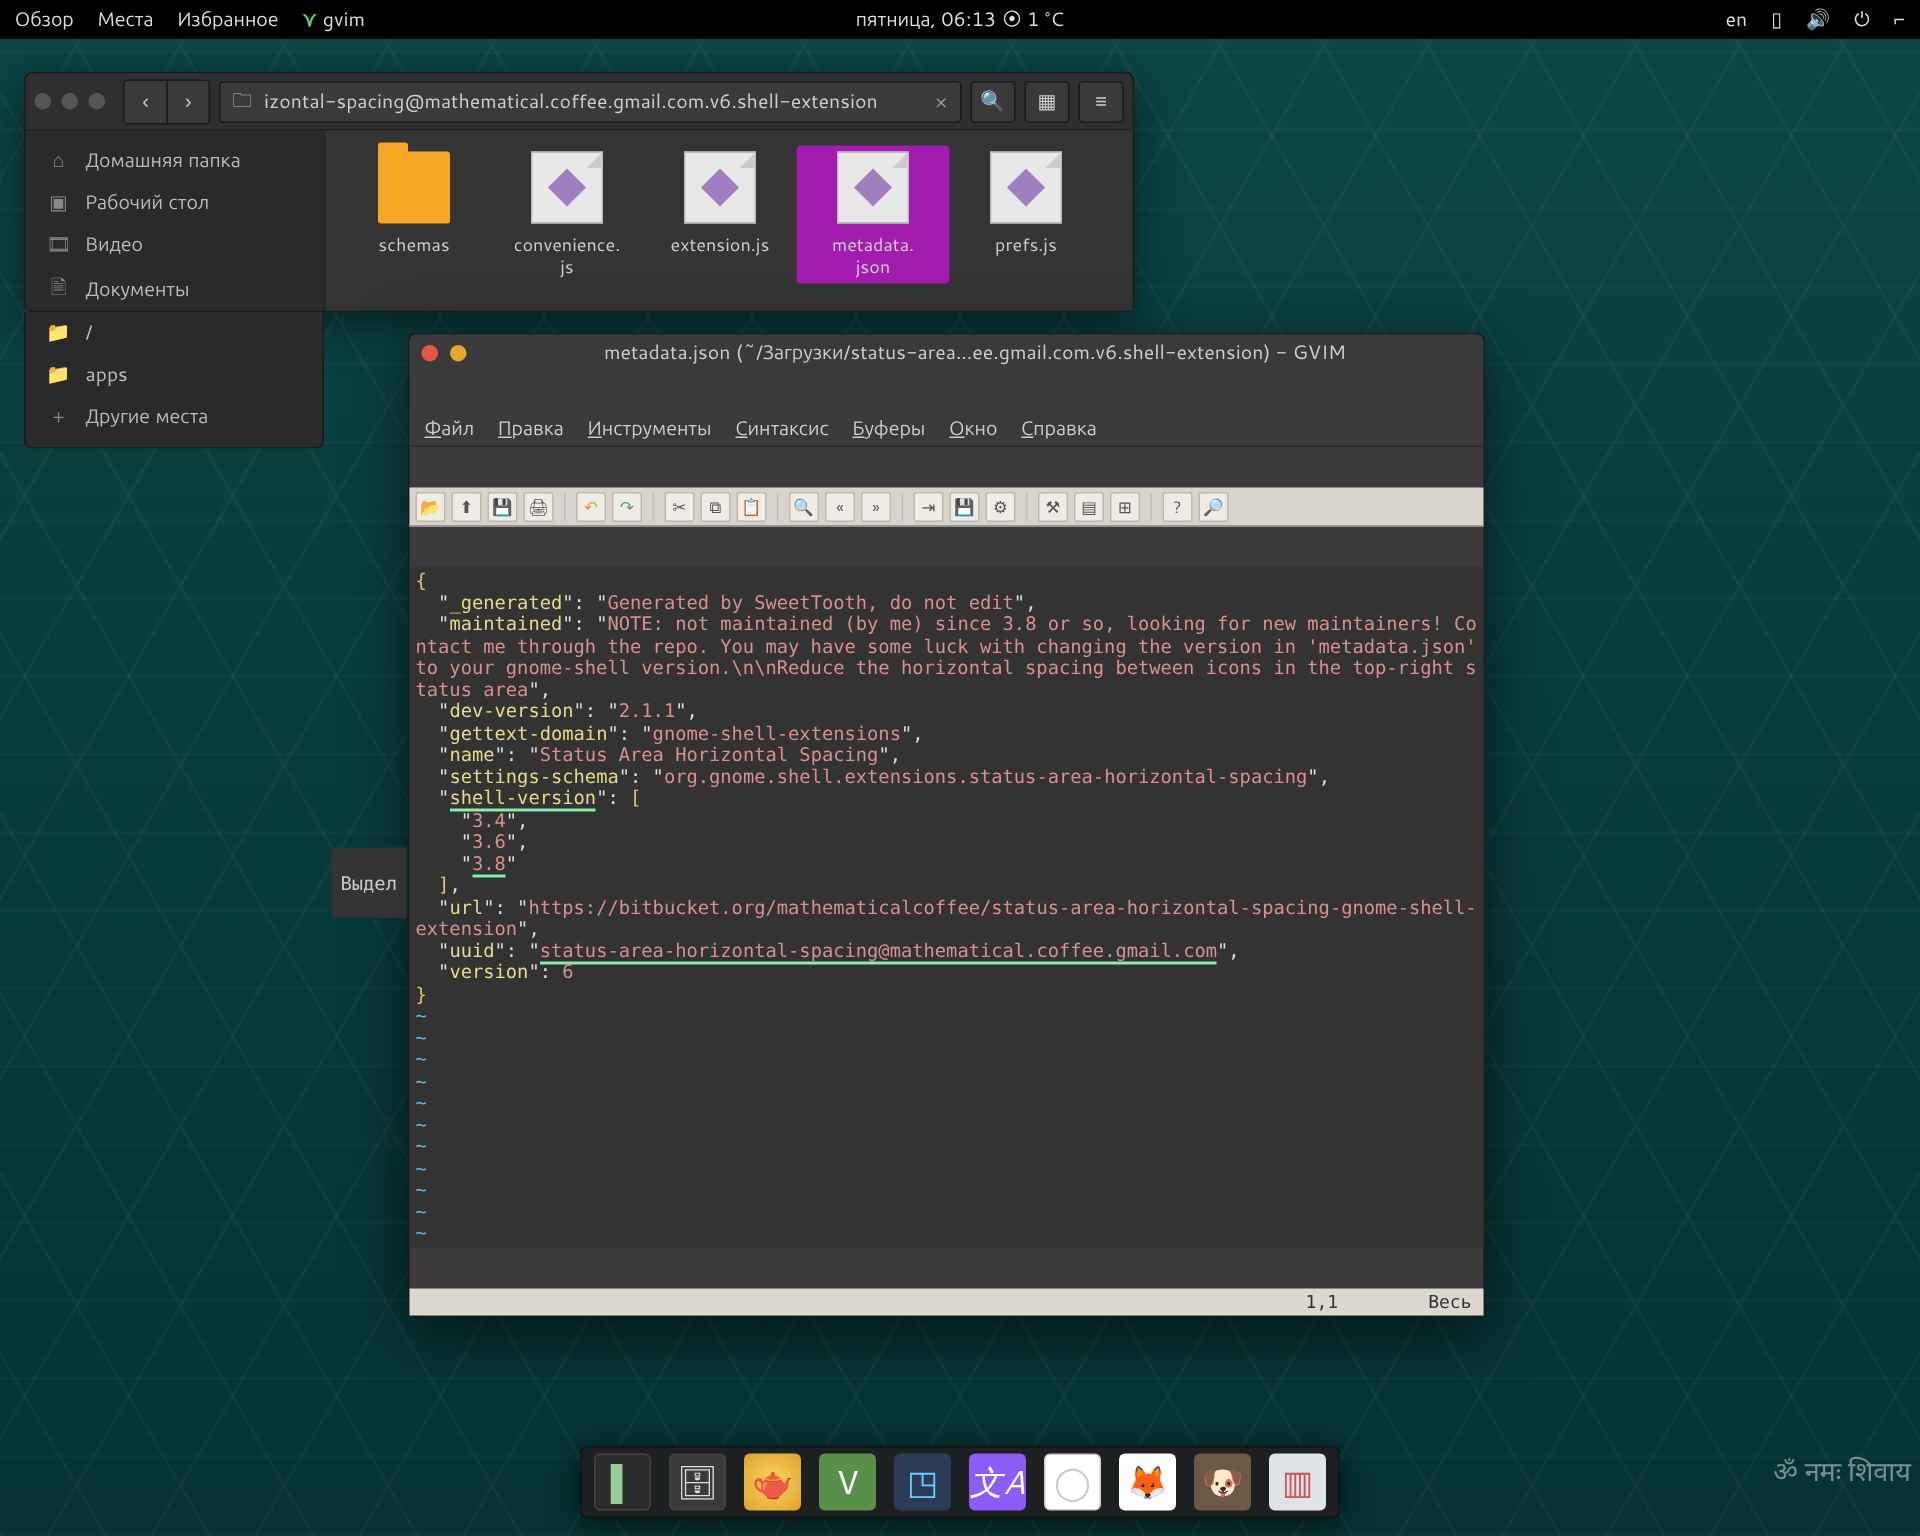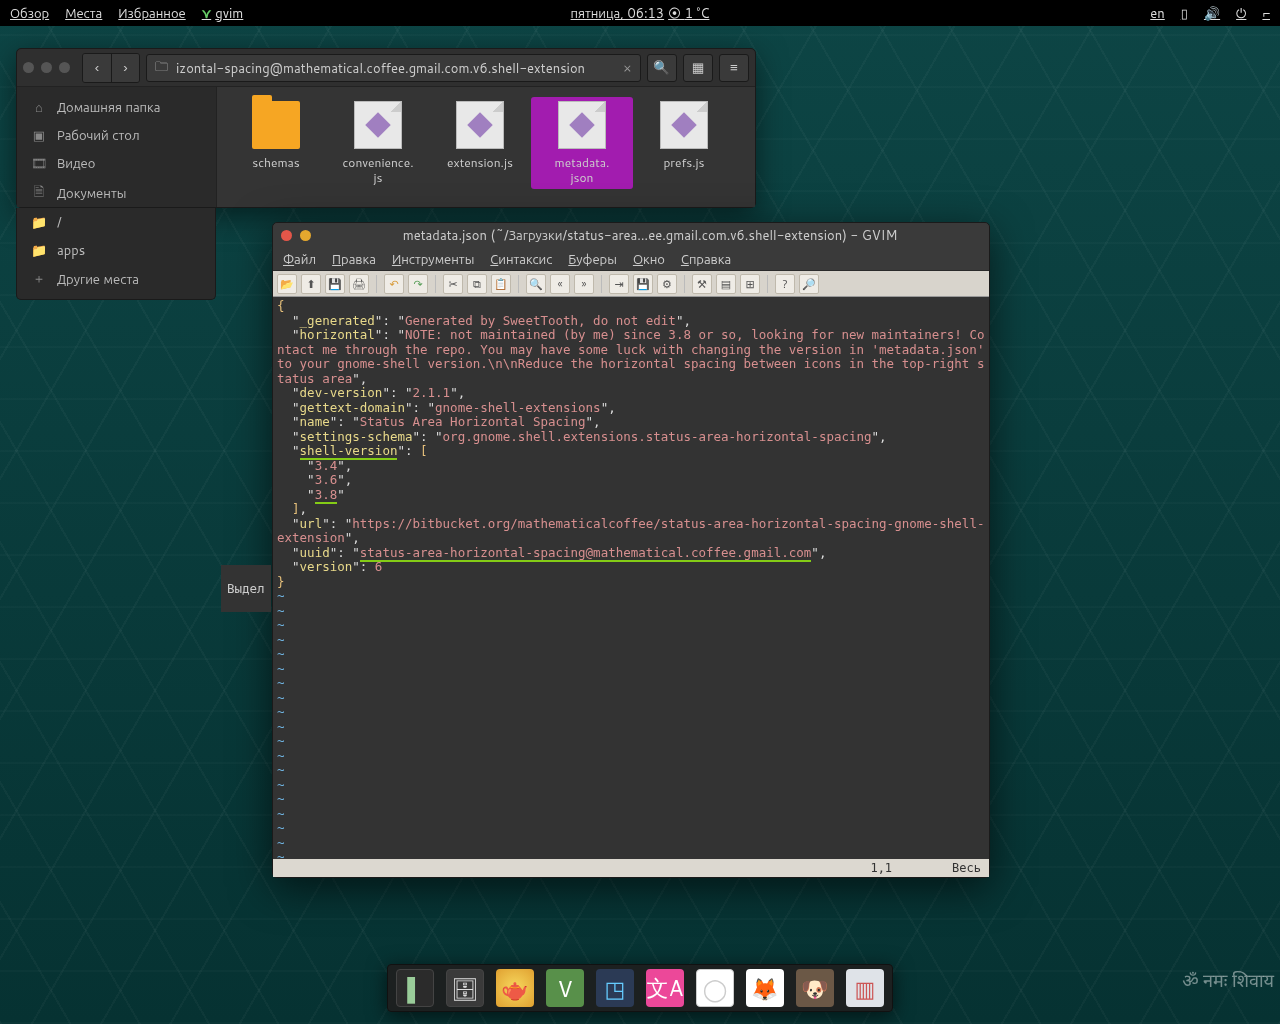--- a/index.html
+++ b/index.html
@@ -15,21 +15,21 @@
     linear-gradient(#0d4545, #063232);
   position: relative; overflow: hidden; color: #ccc;
 }
 
 
 .topbar {
   height: 26px; background: #000; color: #ddd;
   display: flex; align-items: center; justify-content: space-between;
   padding: 0 10px; font-size: 13px;
 }
-.topbar .left, .topbar .center, .topbar .right { display: flex; align-items: center; gap: 16px; text-decoration: underline; }
+.topbar .left, .topbar .center, .topbar .right { display: flex; align-items: center; gap: 16px; }
 .topbar .center { position: absolute; left: 50%; transform: translateX(-50%); gap: 4px; }
 .topbar .item { cursor: default; }
 .topbar .gvim-ico { color:#6c6; font-weight:bold; margin-right:4px; }
 .sysicon { font-size: 13px; }
 
 
 .fm {
   position: absolute; left: 16px; top: 48px;
   width: 740px; height: 160px;
   background: #2a2a2a; border: 1px solid #1a1a1a; border-radius: 5px;
@@ -96,21 +96,21 @@
   background:#2a2a2a; border:1px solid #1a1a1a; border-top:none;
   border-radius:0 0 5px 5px; padding-bottom:6px;
 }
 
 
 .gvim {
   position:absolute; left:272px; top:222px;
   width:718px; height:656px;
   background:#3a3a3a; border:1px solid #1a1a1a; border-radius:5px;
   box-shadow:0 10px 40px rgba(0,0,0,0.6);
-  display:flex; flex-direction:column;
+  display:flex; flex-direction:column;gap:27px;
 }
 .gvim-title {
   height:24px; display:flex; align-items:center; gap:8px;
   padding:0 8px; background:#3a3a3a; border-radius:5px 5px 0 0;
   color:#ccc; font-size:13px;
 }
 .gvim-title .dot { width:11px; height:11px; border-radius:50%; display:inline-block; }
 .gvim-title .red { background:#e45649; }
 .gvim-title .yel { background:#e5a82e; }
 .gvim-title .titletext { flex:1; text-align:center; overflow:hidden; white-space:nowrap; }
@@ -130,21 +130,21 @@
 .tsep { width:1px; height:18px; background:#bbb; margin:0 3px; }
 .editor {
   flex:1; background:#333; font-family: "DejaVu Sans Mono","Menlo",monospace;
   font-size:12.5px; line-height:14.5px; color:#ddd; padding:2px 4px 0 4px;
   white-space:pre-wrap; word-break:break-all; position:relative; overflow:hidden;
 }
 .k { color:#e8d98a; } 
 .s { color:#d78f8f; } 
 .n { color:#d78f8f; } 
 .br { color:#e6c07b; }
-.ul-red { border-bottom:2px solid #84cc16; }
+.ul-red { border-bottom:2px solid #86efac; }
 .tilde { color:#6fb3e0; }
 .statusline {
   height:18px; background:#dcd8d0; color:#333; font-family:monospace;
   font-size:12px; display:flex; align-items:center; padding:0 8px;
 }
 .statusline .pos { margin-left:auto; margin-right:60px; }
 .gvim .leftgutter {
   position:absolute; left:-52px; top:342px; background:#333;
   color:#ccc; font-family:monospace; font-size:12.5px; padding:16px 6px;
 }
@@ -157,21 +157,21 @@
   box-shadow:0 4px 20px rgba(0,0,0,0.6);
 }
 .dock .app { width:38px; height:38px; border-radius:4px;
   display:flex; align-items:center; justify-content:center; font-size:22px;
   cursor:pointer; }
 .dock .term { background:#2b2b2b; color:#9c9; border:1px solid #444; }
 .dock .fm-app { background:#3a3a3a; color:#ddd; border:1px solid #444; }
 .dock .img { background:radial-gradient(circle,#f7d85e,#e0a030); }
 .dock .vim { background:#58904a; color:#fff; }
 .dock .vbox { background:#2b3a55; color:#6cf; }
-.dock .trans { background:#ec4899; color:#fff; }
+.dock .trans { background:#8b5cf6; color:#fff;font-style:italic; }
 .dock .chromium { background:#fff; border:1px solid #ccc; }
 .dock .ff { background:#fff; }
 .dock .gimp { background:#6b5846; color:#eee; }
 .dock .calc { background:#dfe3e8; color:#c55; }
 
 .watermark { position:absolute; right:6px; bottom:32px; color:rgba(255,255,255,0.45);
   font-family:serif; font-size:18px; }
 </style>
 </head>
 <body>
@@ -322,21 +322,21 @@
     <span class="tico">⚒</span>
     <span class="tico">▤</span>
     <span class="tico">⊞</span>
     <span class="tsep"></span>
     <span class="tico">?</span>
     <span class="tico">🔎</span>
   </div>
   <div class="leftgutter">Выдел</div>
   <div class="editor" id="editor"><span class="br">{</span>
   "<span class="k">_generated</span>": "<span class="s">Generated by SweetTooth, do not edit</span>",
-  "<span class="k">horizontal</span>": "<span class="s">NOTE: not maintained (by me) since 3.8 or so, looking for new maintainers! Contact me through the repo. You may have some luck with changing the version in 'metadata.json' to your gnome-shell version.\n\nReduce the horizontal spacing between icons in the top-right status area</span>",
+  "<span class="k">maintained</span>": "<span class="s">NOTE: not maintained (by me) since 3.8 or so, looking for new maintainers! Contact me through the repo. You may have some luck with changing the version in 'metadata.json' to your gnome-shell version.\n\nReduce the horizontal spacing between icons in the top-right status area</span>",
   "<span class="k">dev-version</span>": "<span class="s">2.1.1</span>",
   "<span class="k">gettext-domain</span>": "<span class="s">gnome-shell-extensions</span>",
   "<span class="k">name</span>": "<span class="s">Status Area Horizontal Spacing</span>",
   "<span class="k">settings-schema</span>": "<span class="s">org.gnome.shell.extensions.status-area-horizontal-spacing</span>",
   "<span class="k ul-red">shell-version</span>": <span class="br">[</span>
     "<span class="s">3.4</span>",
     "<span class="s">3.6</span>",
     "<span class="s ul-red">3.8</span>"
   <span class="br">]</span>,
   "<span class="k">url</span>": "<span class="s">https://bitbucket.org/mathematicalcoffee/status-area-horizontal-spacing-gnome-shell-extension</span>",

